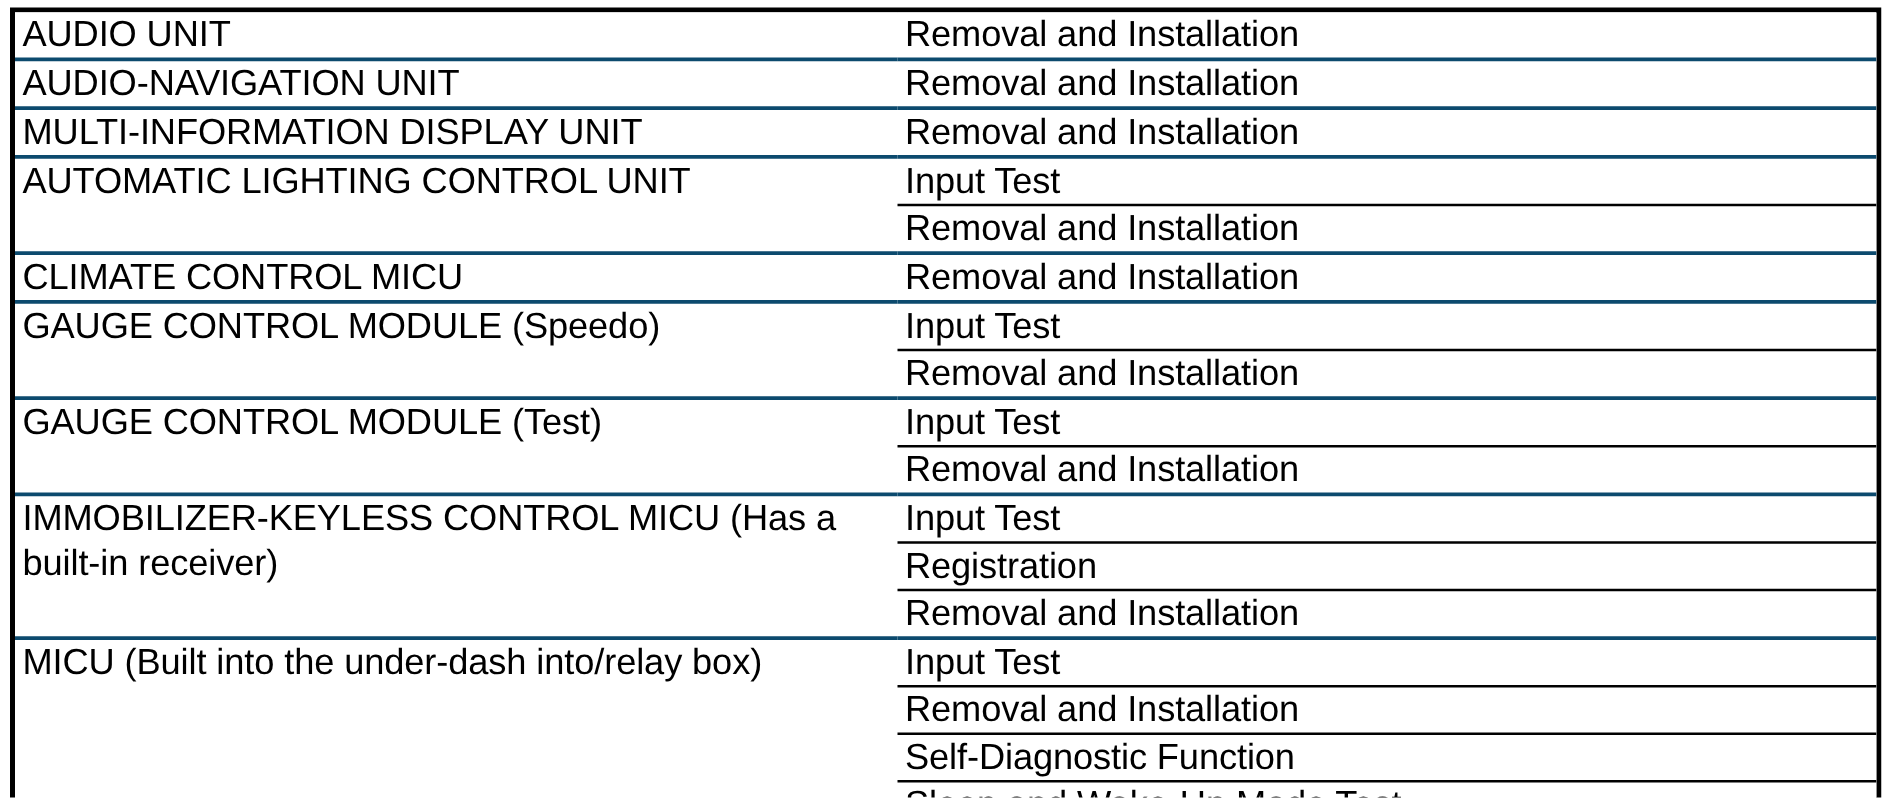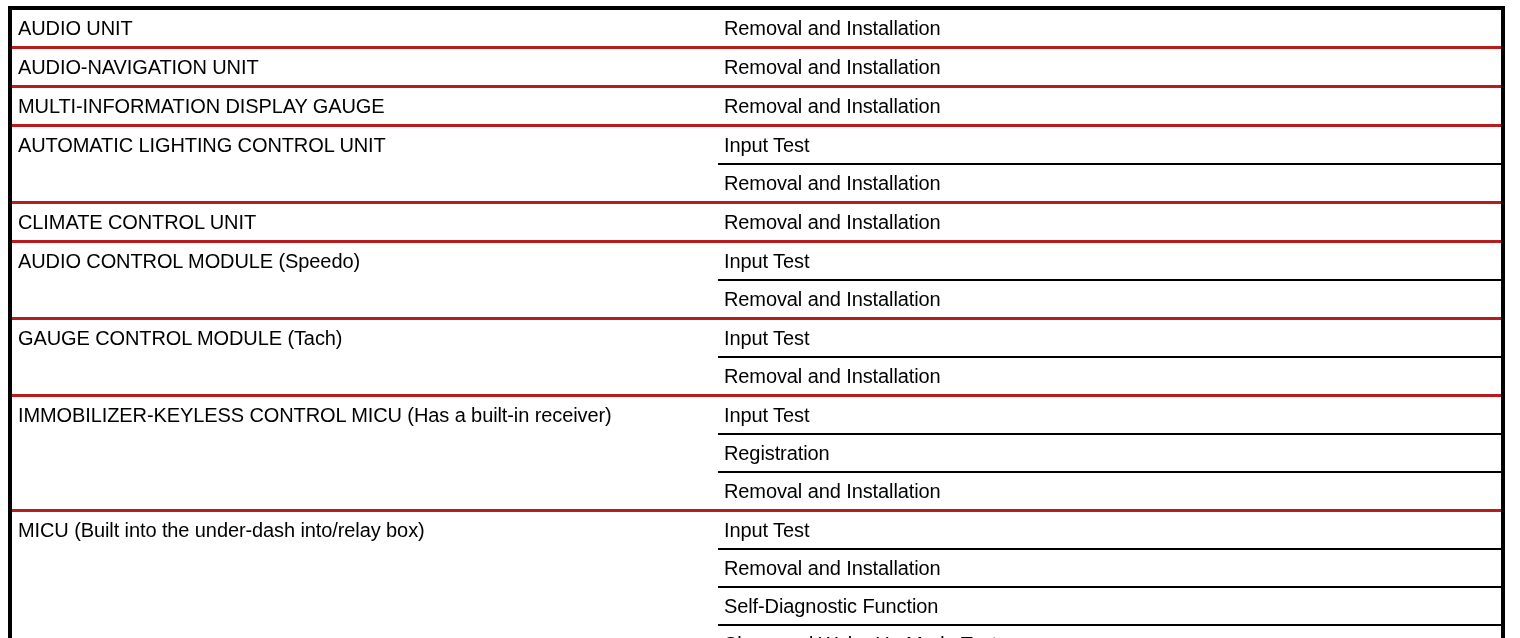--- a/index.html
+++ b/index.html
@@ -34,39 +34,39 @@
     width: 100%;
     background: #ffffff;
   }
   table.service-table col.col-component { width: 706px; }
   table.service-table col.col-procedure { width: auto; }
 
   table.service-table td {
     border: 0;
     padding: 0 0 0 6px;
     margin: 12px;
-    font-size: 20px;
+    font-size: 29px;
     line-height: 36px;
     color: #000000;
     vertical-align: top;
     white-space: normal;
     letter-spacing: -0.1px;
     background: #ffffff;
   }
   
   td.component-cell {
     border-right: 2px solid #000000;
   }
   
   tr.sub-row > td.procedure-cell {
     border-top: 2px solid #000000;
   }
   
   tr.group-start > td {
-    border-top: 3px solid #b91c1c;
+    border-top: 3px solid #0c4a6e;
   }
   tr.first-group > td {
     border-top: 0;
   }
   td.procedure-cell {
     padding-left: 7px;
   }
   td.component-cell {
     padding-left: 7px;
   }
@@ -97,63 +97,63 @@
           <tr class="row-36 group-start">
             <td class="component-cell" rowspan="1">
               <span class="cell-text">AUDIO-NAVIGATION UNIT</span>
             </td>
             <td class="procedure-cell">
               <span class="cell-text">Removal and Installation</span>
             </td>
           </tr>
           <tr class="row-36 group-start">
             <td class="component-cell" rowspan="1">
-              <span class="cell-text">MULTI-INFORMATION DISPLAY GAUGE</span>
+              <span class="cell-text">MULTI-INFORMATION DISPLAY UNIT</span>
             </td>
             <td class="procedure-cell">
               <span class="cell-text">Removal and Installation</span>
             </td>
           </tr>
           <tr class="row-36 group-start">
             <td class="component-cell" rowspan="2">
               <span class="cell-text">AUTOMATIC LIGHTING CONTROL UNIT</span>
             </td>
             <td class="procedure-cell">
               <span class="cell-text">Input Test</span>
             </td>
           </tr>
           <tr class="row-36 sub-row">
             <td class="procedure-cell">
               <span class="cell-text">Removal and Installation</span>
             </td>
           </tr>
           <tr class="row-36 group-start">
             <td class="component-cell" rowspan="1">
-              <span class="cell-text">CLIMATE CONTROL UNIT</span>
+              <span class="cell-text">CLIMATE CONTROL MICU</span>
             </td>
             <td class="procedure-cell">
               <span class="cell-text">Removal and Installation</span>
             </td>
           </tr>
           <tr class="row-36 group-start">
             <td class="component-cell" rowspan="2">
-              <span class="cell-text">AUDIO CONTROL MODULE (Speedo)</span>
+              <span class="cell-text">GAUGE CONTROL MODULE (Speedo)</span>
             </td>
             <td class="procedure-cell">
               <span class="cell-text">Input Test</span>
             </td>
           </tr>
           <tr class="row-36 sub-row">
             <td class="procedure-cell">
               <span class="cell-text">Removal and Installation</span>
             </td>
           </tr>
           <tr class="row-36 group-start">
             <td class="component-cell" rowspan="2">
-              <span class="cell-text">GAUGE CONTROL MODULE (Tach)</span>
+              <span class="cell-text">GAUGE CONTROL MODULE (Test)</span>
             </td>
             <td class="procedure-cell">
               <span class="cell-text">Input Test</span>
             </td>
           </tr>
           <tr class="row-36 sub-row">
             <td class="procedure-cell">
               <span class="cell-text">Removal and Installation</span>
             </td>
           </tr>

